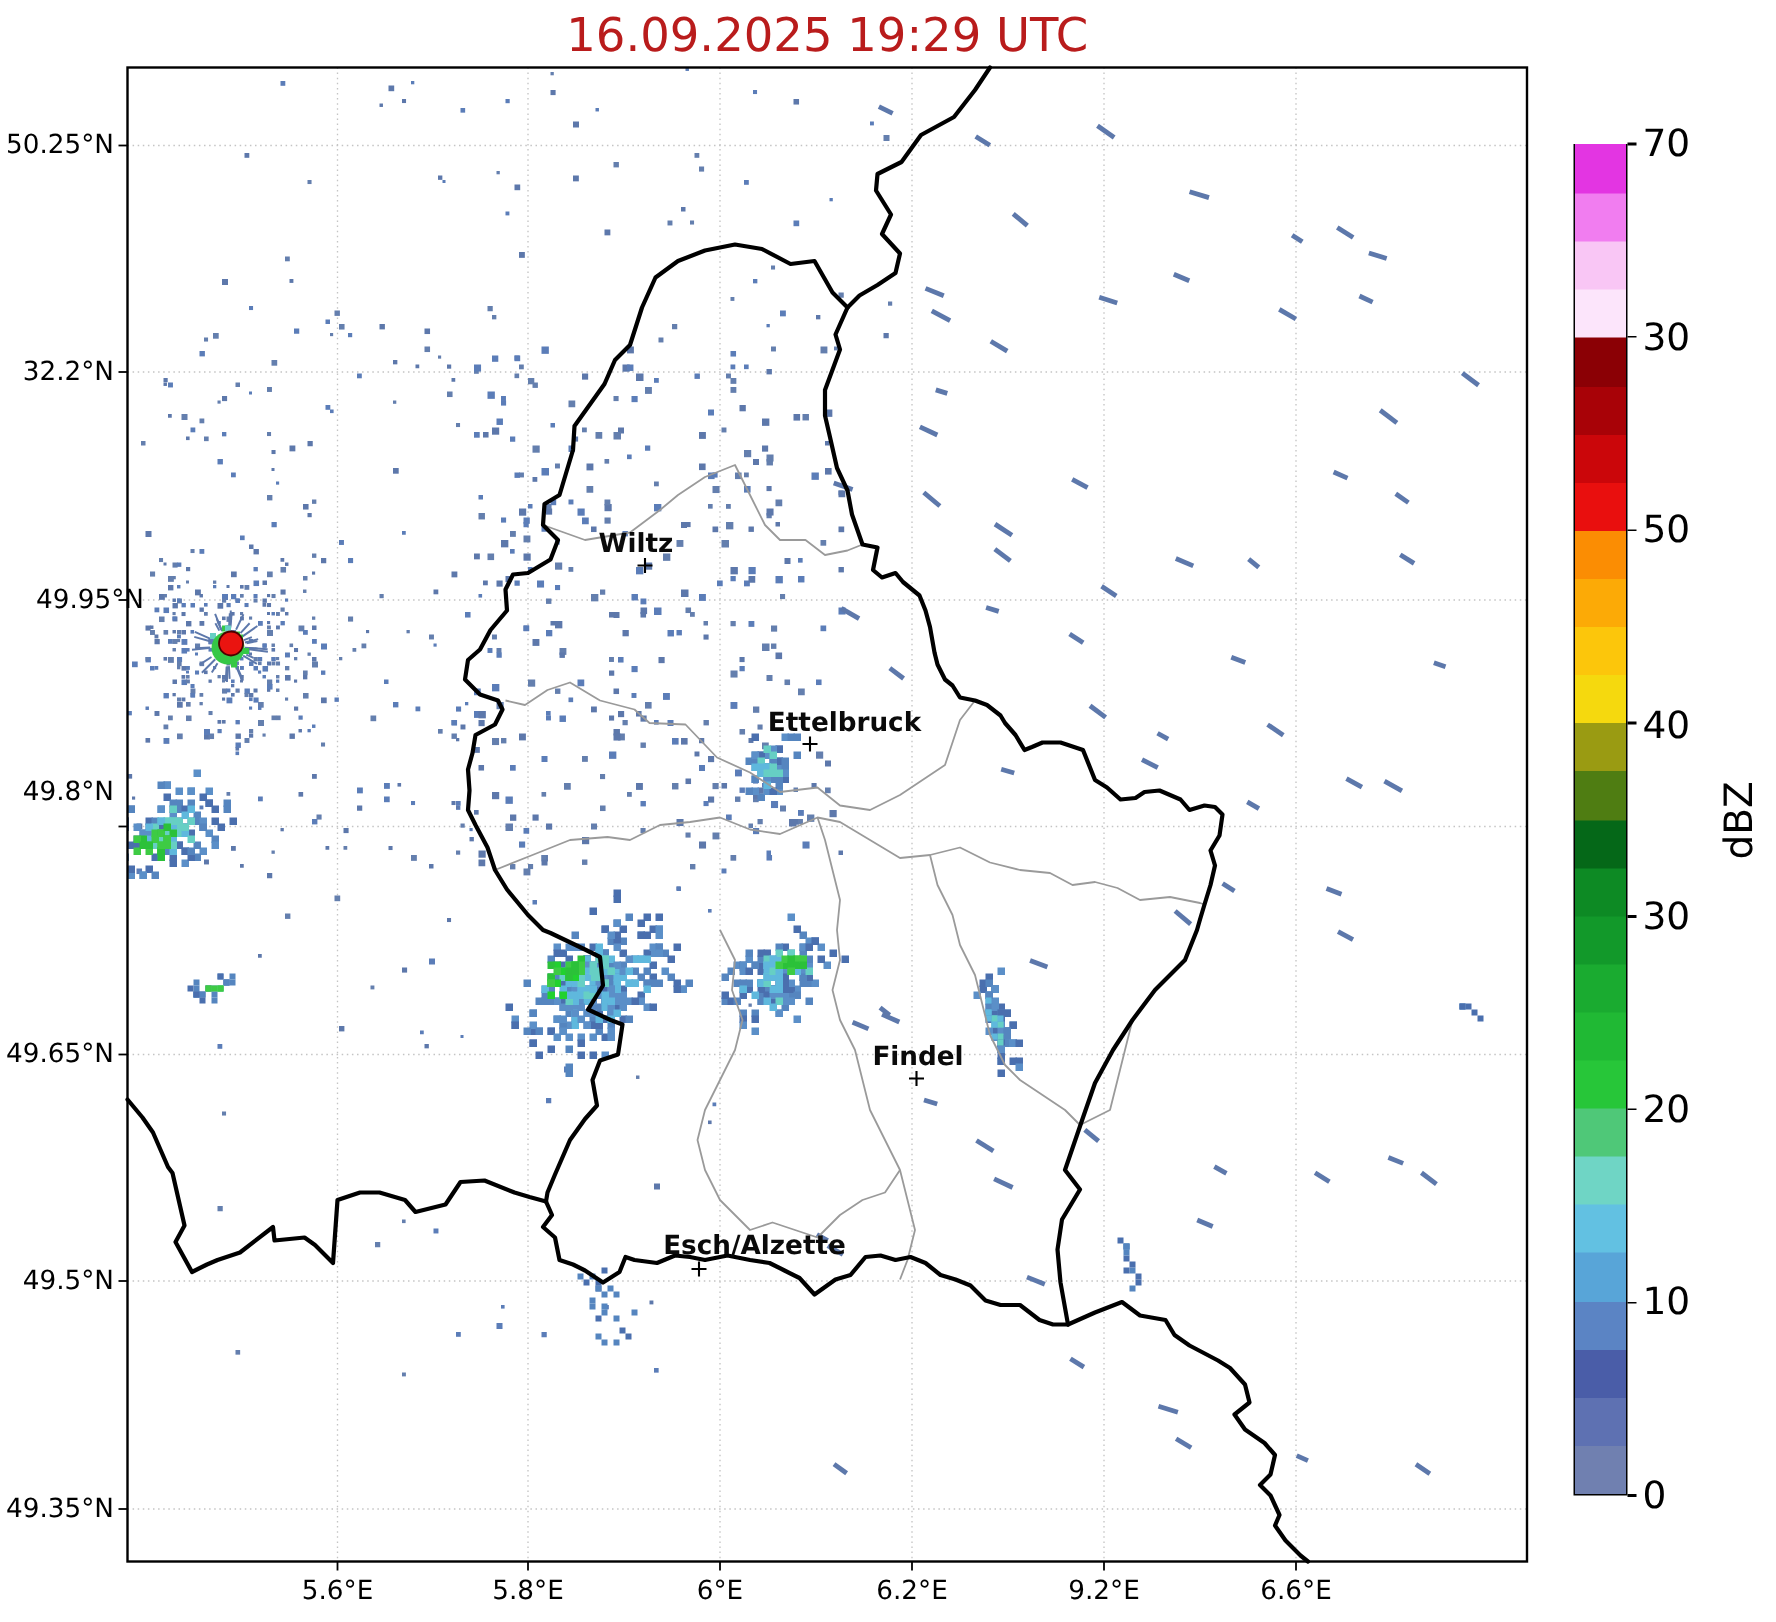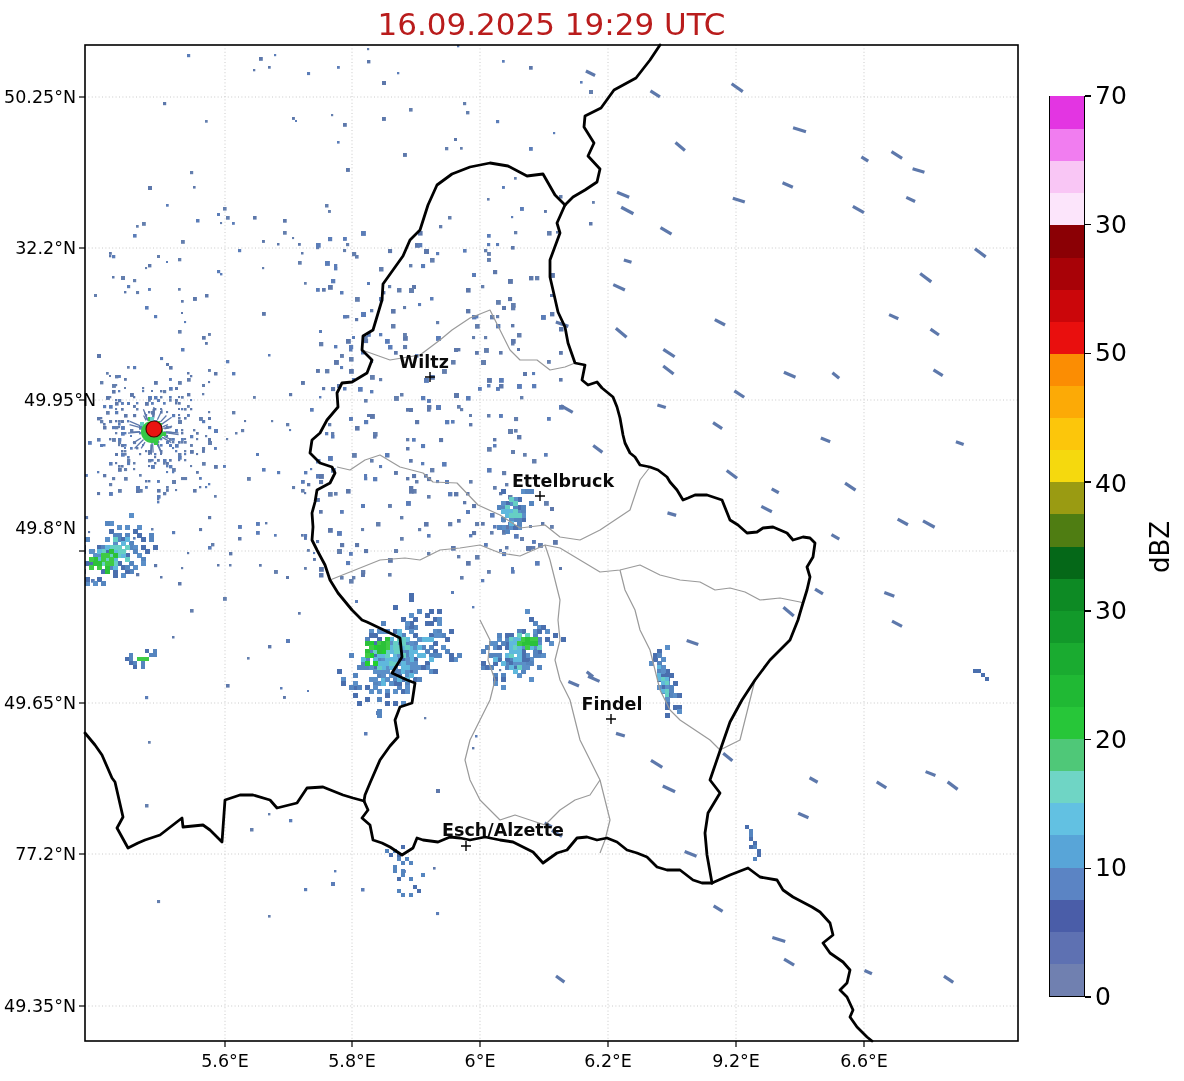--- a/index.html
+++ b/index.html
@@ -2010,21 +2010,21 @@
       <div class="xlab" style="left: 352px; top: 1051px;">5.8°E</div>
       <div class="xlab" style="left: 480px; top: 1051px;">6°E</div>
       <div class="xlab" style="left: 608px; top: 1051px;">6.2°E</div>
       <div class="xlab" style="left: 736px; top: 1051px;">9.2°E</div>
       <div class="xlab" style="left: 864px; top: 1051px;">6.6°E</div>
       <div class="ylab" style="top: 97px; left: 0px; width: 76px;">50.25°N</div>
       <div class="ylab" style="top: 248px; left: 0px; width: 76px;">32.2°N</div>
       <div class="ylab" style="top: 400px; left: 0px; width: 76px; padding-left: 20px;">49.95°N</div>
       <div class="ylab" style="top: 528px; left: 0px; width: 76px;">49.8°N</div>
       <div class="ylab" style="top: 703px; left: 0px; width: 76px;">49.65°N</div>
-      <div class="ylab" style="top: 854px; left: 0px; width: 76px;">77.2°N</div>
+      <div class="ylab" style="top: 854px; left: 0px; width: 76px;">49.5°N</div>
       <div class="ylab" style="top: 1006px; left: 0px; width: 76px;">49.35°N</div>
     </div>
 
   <div class="cbar" id="cbar">
       <div class="band" style="bottom: 0%; height: 3.72143%; background: rgb(112, 128, 176);"></div>
       <div class="band" style="bottom: 3.57143%; height: 3.72143%; background: rgb(94, 113, 178);"></div>
       <div class="band" style="bottom: 7.14286%; height: 3.72143%; background: rgb(74, 93, 168);"></div>
       <div class="band" style="bottom: 10.7143%; height: 3.72143%; background: rgb(91, 132, 196);"></div>
       <div class="band" style="bottom: 14.2857%; height: 3.72143%; background: rgb(88, 165, 216);"></div>
       <div class="band" style="bottom: 17.8571%; height: 3.72143%; background: rgb(98, 193, 226);"></div>

